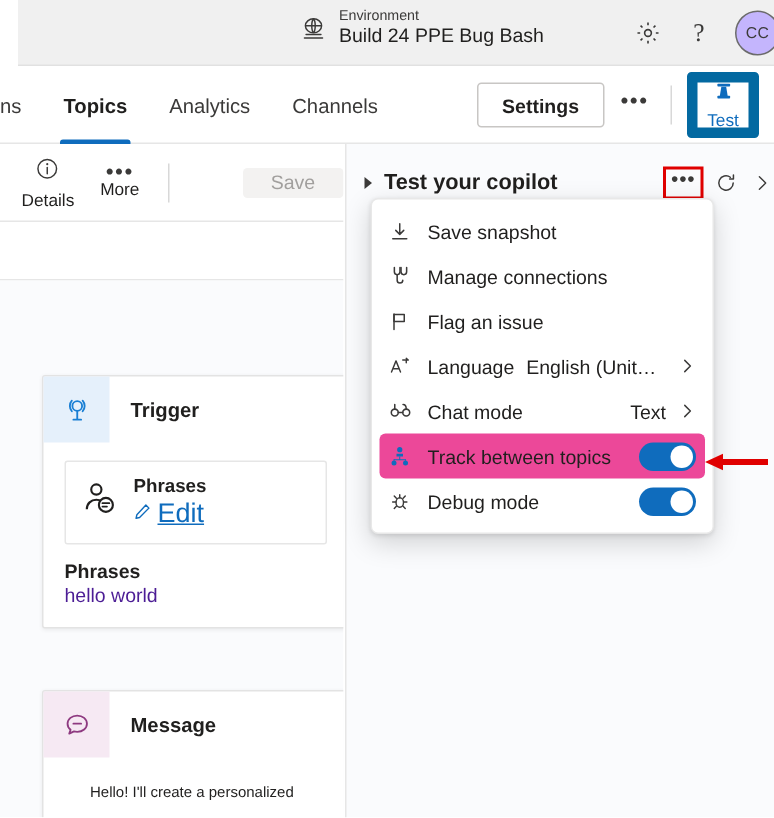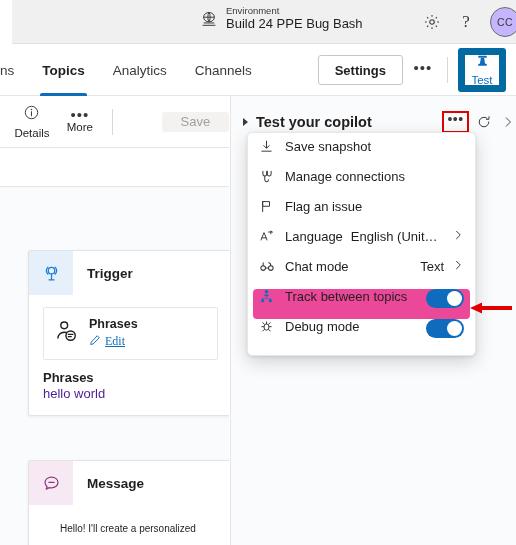--- a/index.html
+++ b/index.html
@@ -147,21 +147,21 @@
     border: 1px solid #e6e6e6; border-radius: 2px; background: #fff;
     display: flex; align-items: center; gap: 10px;
     padding: 9px 10px; margin: 4px 4px 2px 4px;
   }
   .phrase-card svg { color: #201f1e; flex: 0 0 auto; }
   .phrase-card .pc-txt { display: flex; flex-direction: column; gap: 1px; }
   .pc-title { font-size: 12.5px; font-weight: bold; color: #201f1e; }
   .pc-edit { display: flex; align-items: center; gap: 4px; }
   .pc-edit svg { color: #0f6cbd; }
   .pc-edit a {
-    font-size: 12px; color: #0f6cbd; text-decoration: underline; cursor: pointer; font-family: Liberation Serif, serif;
+    font-size: 18px; color: #0f6cbd; text-decoration: underline; cursor: pointer;
   }
   .sec-label { font-size: 13px; font-weight: bold; color: #201f1e; padding: 8px 4px 0; }
   .sec-value { font-size: 13px; color: #4c1d95; padding: 1px 4px 4px; }
   .msg-text { font-size: 10px; color: #201f1e; padding: 10px 4px 4px; white-space: nowrap; margin-left: 17px; }
 
   
   .right-pane {
     position: absolute; left: 230px; top: 96px; width: 286px; height: 449px;
     background: #fafbfd; border-left: 1px solid #e6e6e6;
   }
@@ -192,21 +192,21 @@
     color: #3b3a39; display: flex; align-items:center; justify-content:center; cursor: pointer; }
 
   
   .ctx-menu {
     position: absolute; left: 247px; top: 132px; width: 229px;
     background: #ffffff; border: 1px solid #e8e8e8; border-radius: 5px;
     box-shadow: 0 6px 18px rgba(0,0,0,.17), 0 1px 3px rgba(0,0,0,.10);
     padding: 6px 5px; z-index: 40;
   }
   .mi {
-    height: 30px; display: flex; align-items: flex-start; border-radius: 4px;
+    height: 30px; display: flex; align-items: center; border-radius: 4px;
     padding: 0 6px; cursor: pointer; gap: 0;
   }
   .mi.sel { background: #ec4899; }
   .mi-icon {
     width: 26px; flex: 0 0 auto; display: flex; align-items: center;
     justify-content: flex-start; color: #3b3a39;
   }
   .mi-icon.blue { color: #0f6cbd; }
   .mi-label { font-size: 13px; color: #201f1e; white-space: nowrap; }
   .mi-value {

